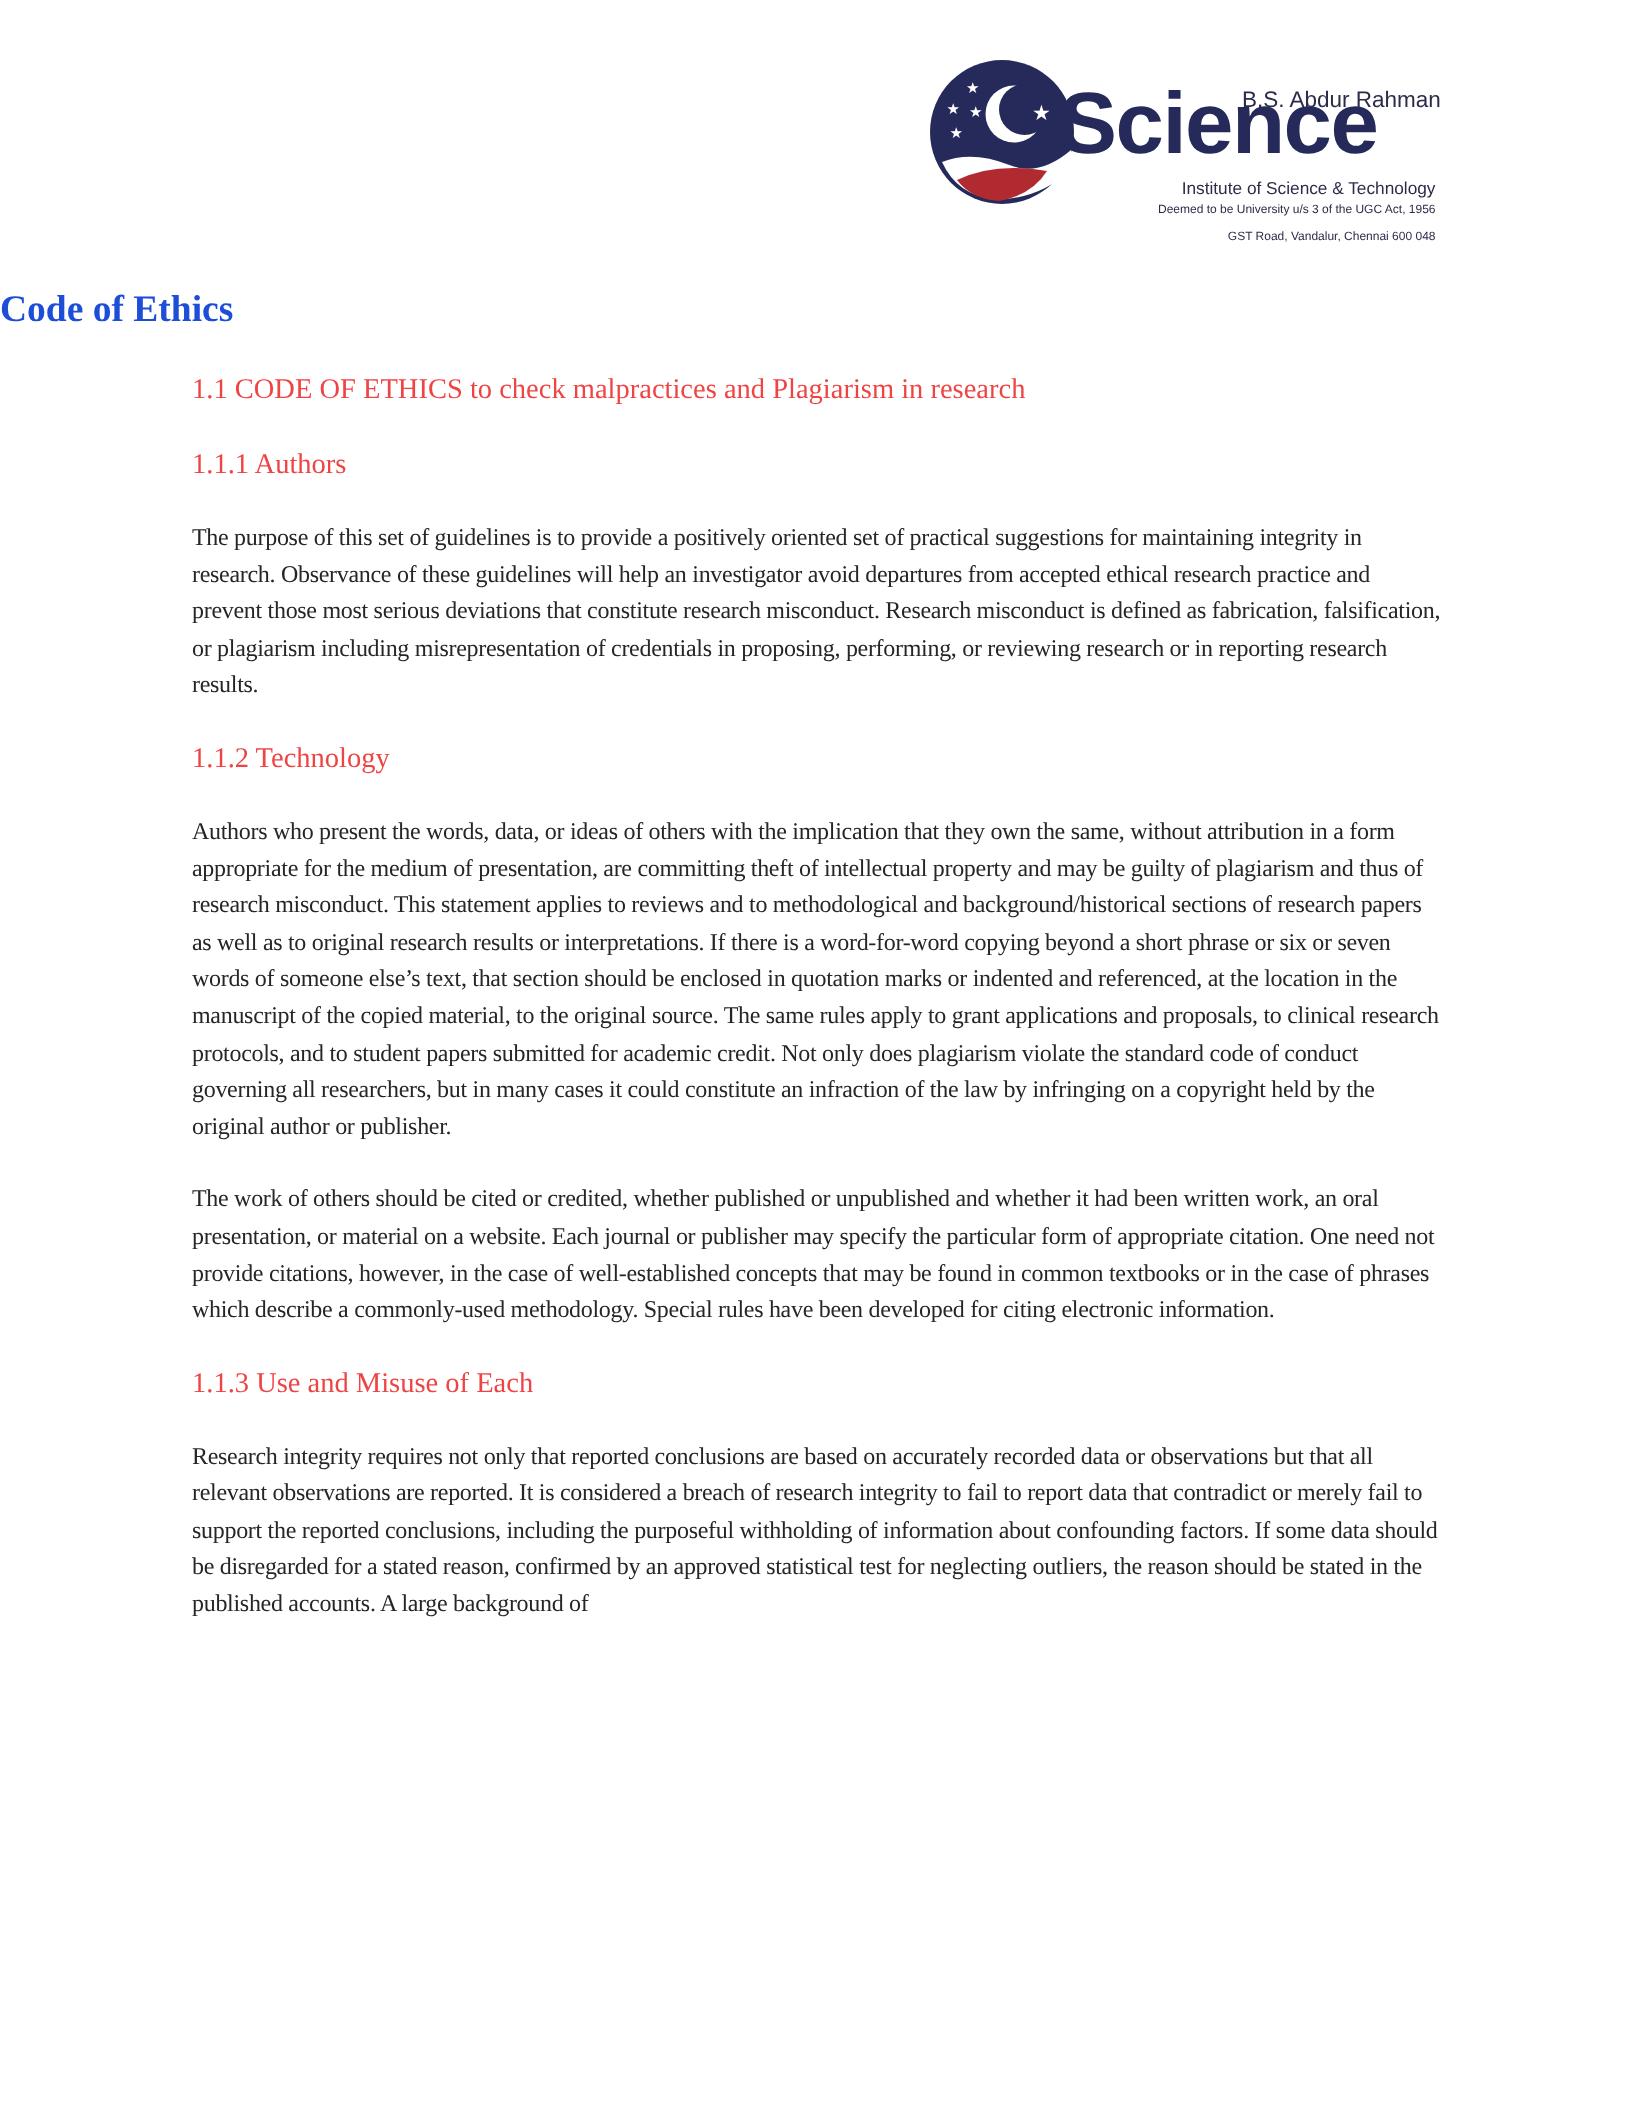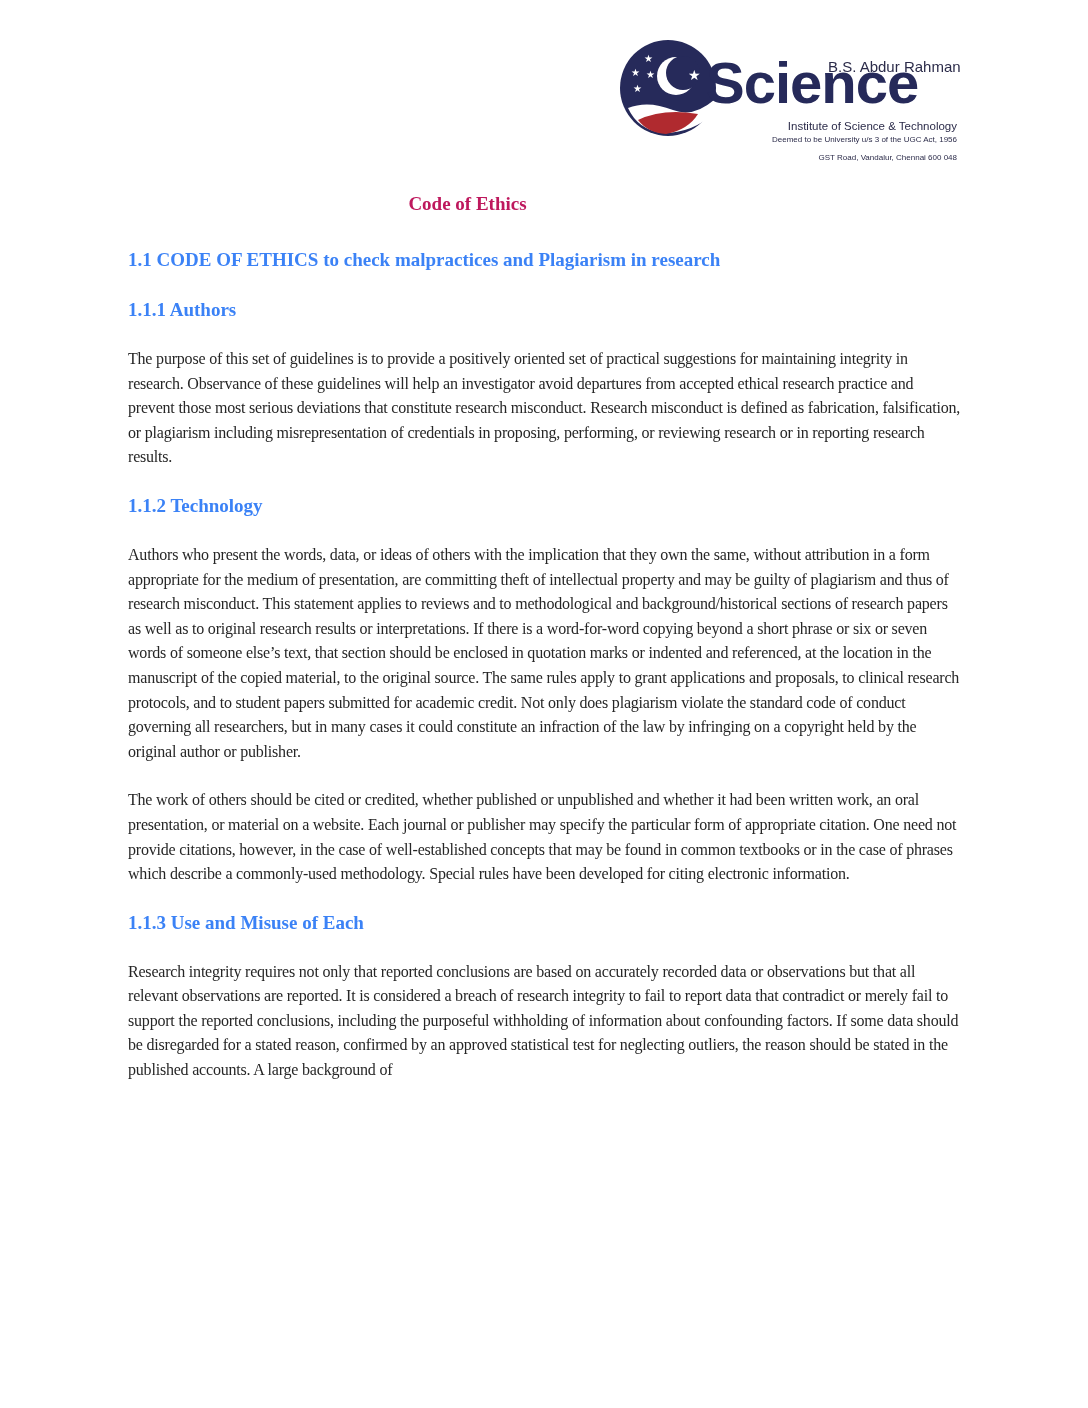--- a/index.html
+++ b/index.html
@@ -6,24 +6,24 @@
   body { width: 1088px; height: 1408px; position: relative; overflow: hidden; font-family: "Liberation Serif", serif; color: #1f1f1f; }
 
   .logo { position: absolute; left: 618px; top: 38px; width: 345px; height: 128px; }
   .logo-mark { position: absolute; left: 0; top: 0; width: 100px; height: 100px; }
   .logo-top { position: absolute; left: 210px; top: 20px; font-family: "Liberation Sans", sans-serif; font-size: 15px; color: #2c2c4a; white-space: nowrap; }
   .logo-name { position: absolute; left: 88px; top: 16px; font-family: "Liberation Sans", sans-serif; font-size: 58px; font-weight: bold; color: #262a5a; letter-spacing: -1px; line-height: 1; white-space: nowrap; }
   .logo-sub { position: absolute; right: 6px; top: 82px; font-family: "Liberation Sans", sans-serif; font-size: 11.5px; color: #2c2c4a; white-space: nowrap; text-align: center; }
   .logo-line2 { position: absolute; right: 6px; top: 97px; font-family: "Liberation Sans", sans-serif; font-size: 8px; color: #2c2c4a; white-space: nowrap; padding-left: 35px; }
   .logo-line3 { position: absolute; right: 6px; top: 115px; font-family: Liberation Sans, sans-serif; font-size: 8px; color: #2c2c4a; white-space: nowrap; }
 
-  .doc-title { position: absolute; left: 0; width: 935px; top: 193px; text-align: center; font-size: 19px; font-weight: bold; color: #be185d; }
+  .doc-title { position: absolute; left: 0; width: 935px; top: 193px; font-size: 25px; font-weight: bold; color: #1d4ed8; }
 
   .content { position: absolute; left: 128px; top: 248px; width: 835px; }
-  h2, h3 { margin: 0; font-size: 19px; font-weight: bold; color: #3b82f6; line-height: 24px; }
+  h2, h3 { margin: 0; font-size: 19px; font-weight: normal; color: #ef4444; line-height: 24px; }
   h2 { margin-bottom: 26px; }
   h3 { margin-bottom: 25px; }
   p { margin: 0 0 24px 0; font-size: 16px; line-height: 24.6px; color: #262626; letter-spacing: -0.2px; }
 </style>
 </head>
 <body>
 
 <div class="logo">
   <svg class="logo-mark" viewBox="0 0 100 100">
     <circle cx="50" cy="50" r="48" fill="#262a5a"></circle>

